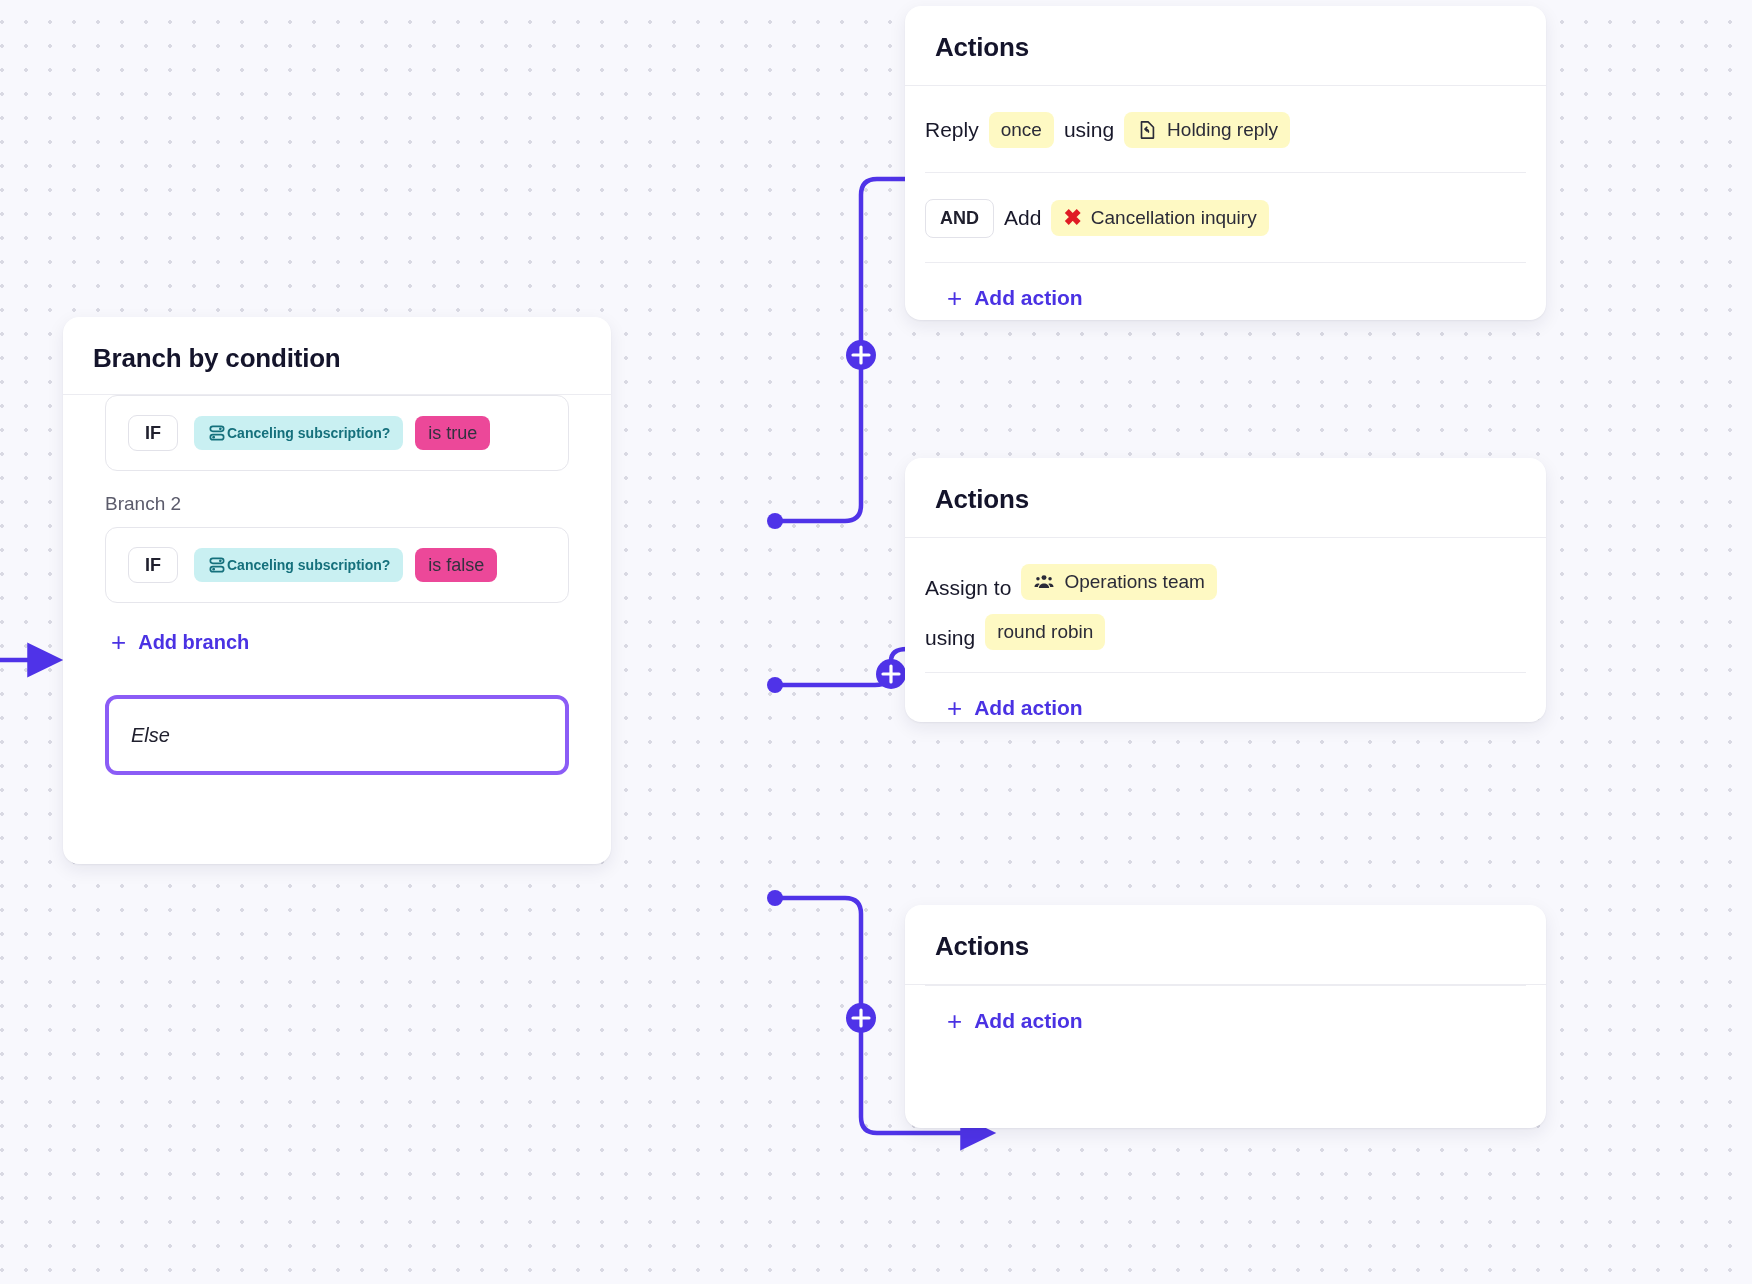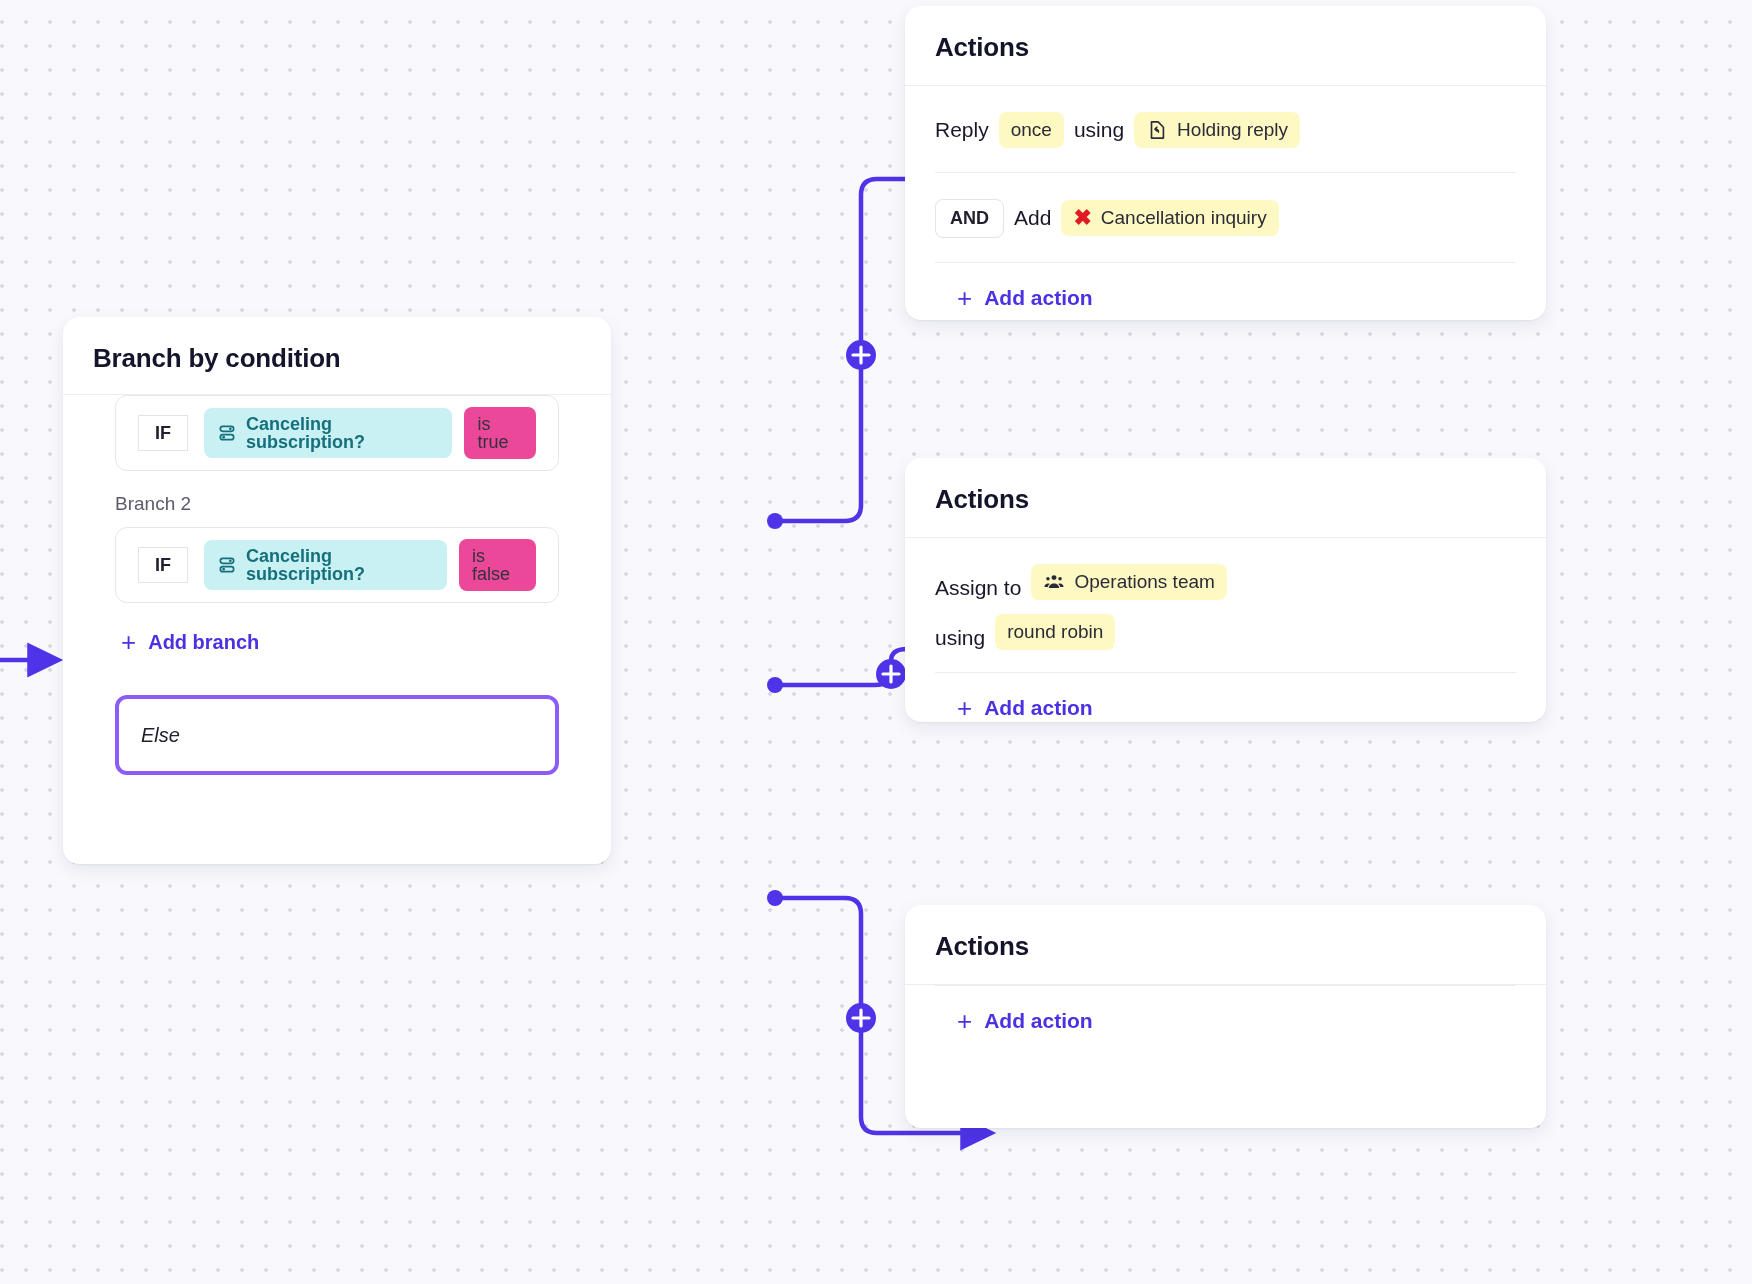--- a/index.html
+++ b/index.html
@@ -18,38 +18,38 @@
   
   .card{
     position:absolute;background:#fff;border-radius:16px;
     box-shadow:0 1px 2px rgba(16,18,40,.05), 0 6px 18px rgba(20,20,60,.08);
   }
   .card-header{
     padding:26px 30px 22px 30px;
     border-bottom:1px solid #ececf1;
   }
   .card-title{font-size:26px;font-weight:bold;color:#14142b;letter-spacing:-.2px;}
-  .card-body{padding:0 30px;}
+  .card-body{padding:0 20px;}
 
   
   #branch-card{left:63px;top:317px;width:548px;height:547px;}
   #branch-card .card-header{padding:26px 30px 20px 30px;}
   .branch-label{font-size:19px;color:#5b5b6b;margin:22px 0 12px 22px;}
   .cond-box{
     margin-left:22px;margin-right:22px;border:1px solid #e6e6ec;border-radius:12px;
     height:74px;display:flex;align-items:center;padding:0 22px;background:#fff;
   }
   .if-chip{
-    border:1px solid #e2e2e9;border-radius:0;background:#fff;
+    border:1px solid #e2e2e9;border-radius:9px;background:#fff;
     font-size:18px;font-weight:bold;color:#20202e;
     padding:8px 16px;margin-right:16px;line-height:1;
   }
   .var-chip{
-    background:#c9f0f2;border-radius:8px;color:#15707c;font-weight:bold;font-size:18px;
-    padding:7px 13px;display:flex;align-items:center;gap:9px;line-height:1;
+    background:#c9f0f2;border-radius:8px;color:#15707c;font-weight:bold;font-size:14px;
+    padding:7px 13px;display:flex;align-items:center;line-height:1;
   }
   .op-chip{
     background:#ec4899;border-radius:8px;color:#32323f;font-size:18px;
     padding:8px 13px;margin-left:12px;line-height:1;
   }
   .add-branch{
     display:flex;align-items:center;gap:12px;color:#4a32e3;font-size:20px;font-weight:bold;
     margin:26px 0 0 28px;cursor:pointer;width:max-content;
   }
   .else-box{

